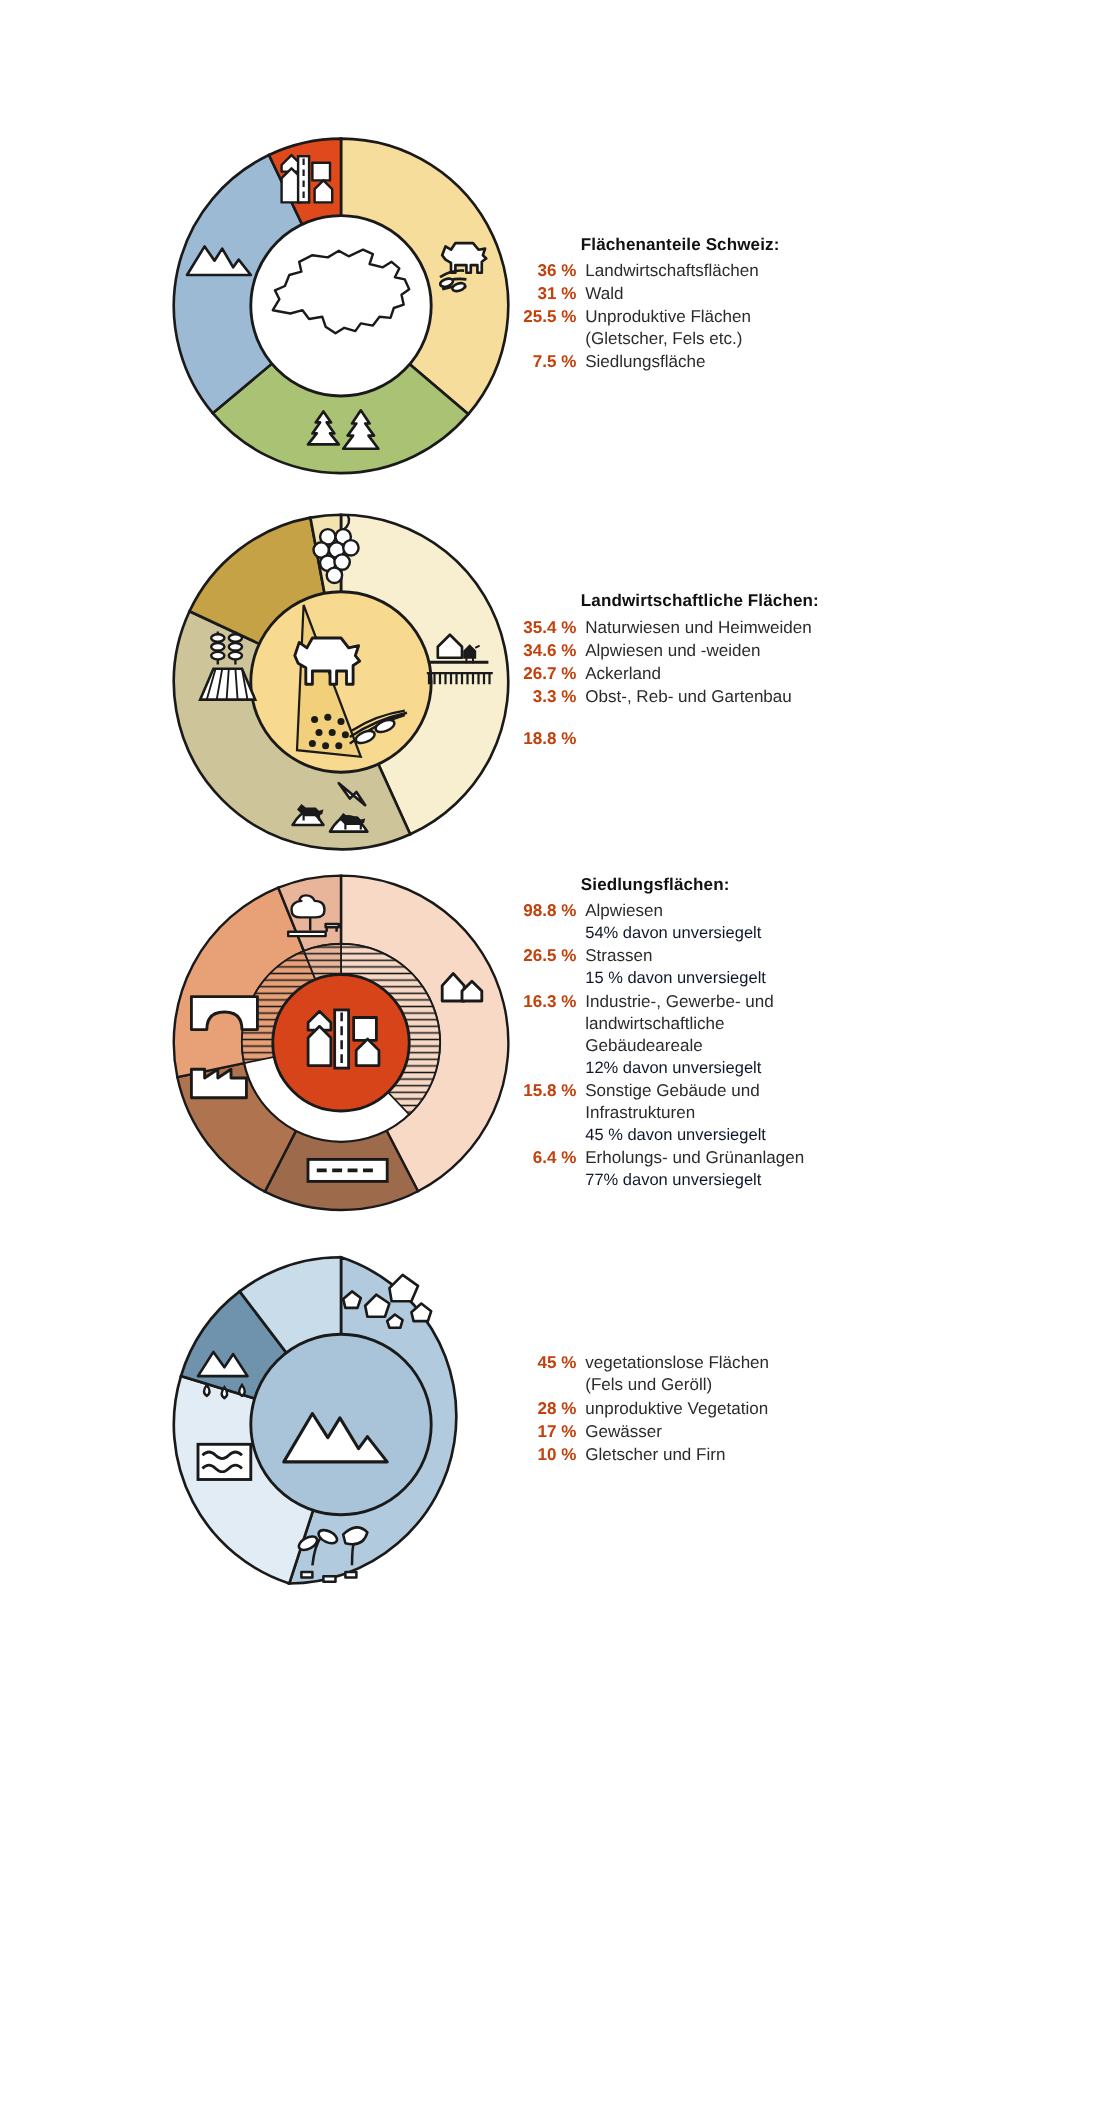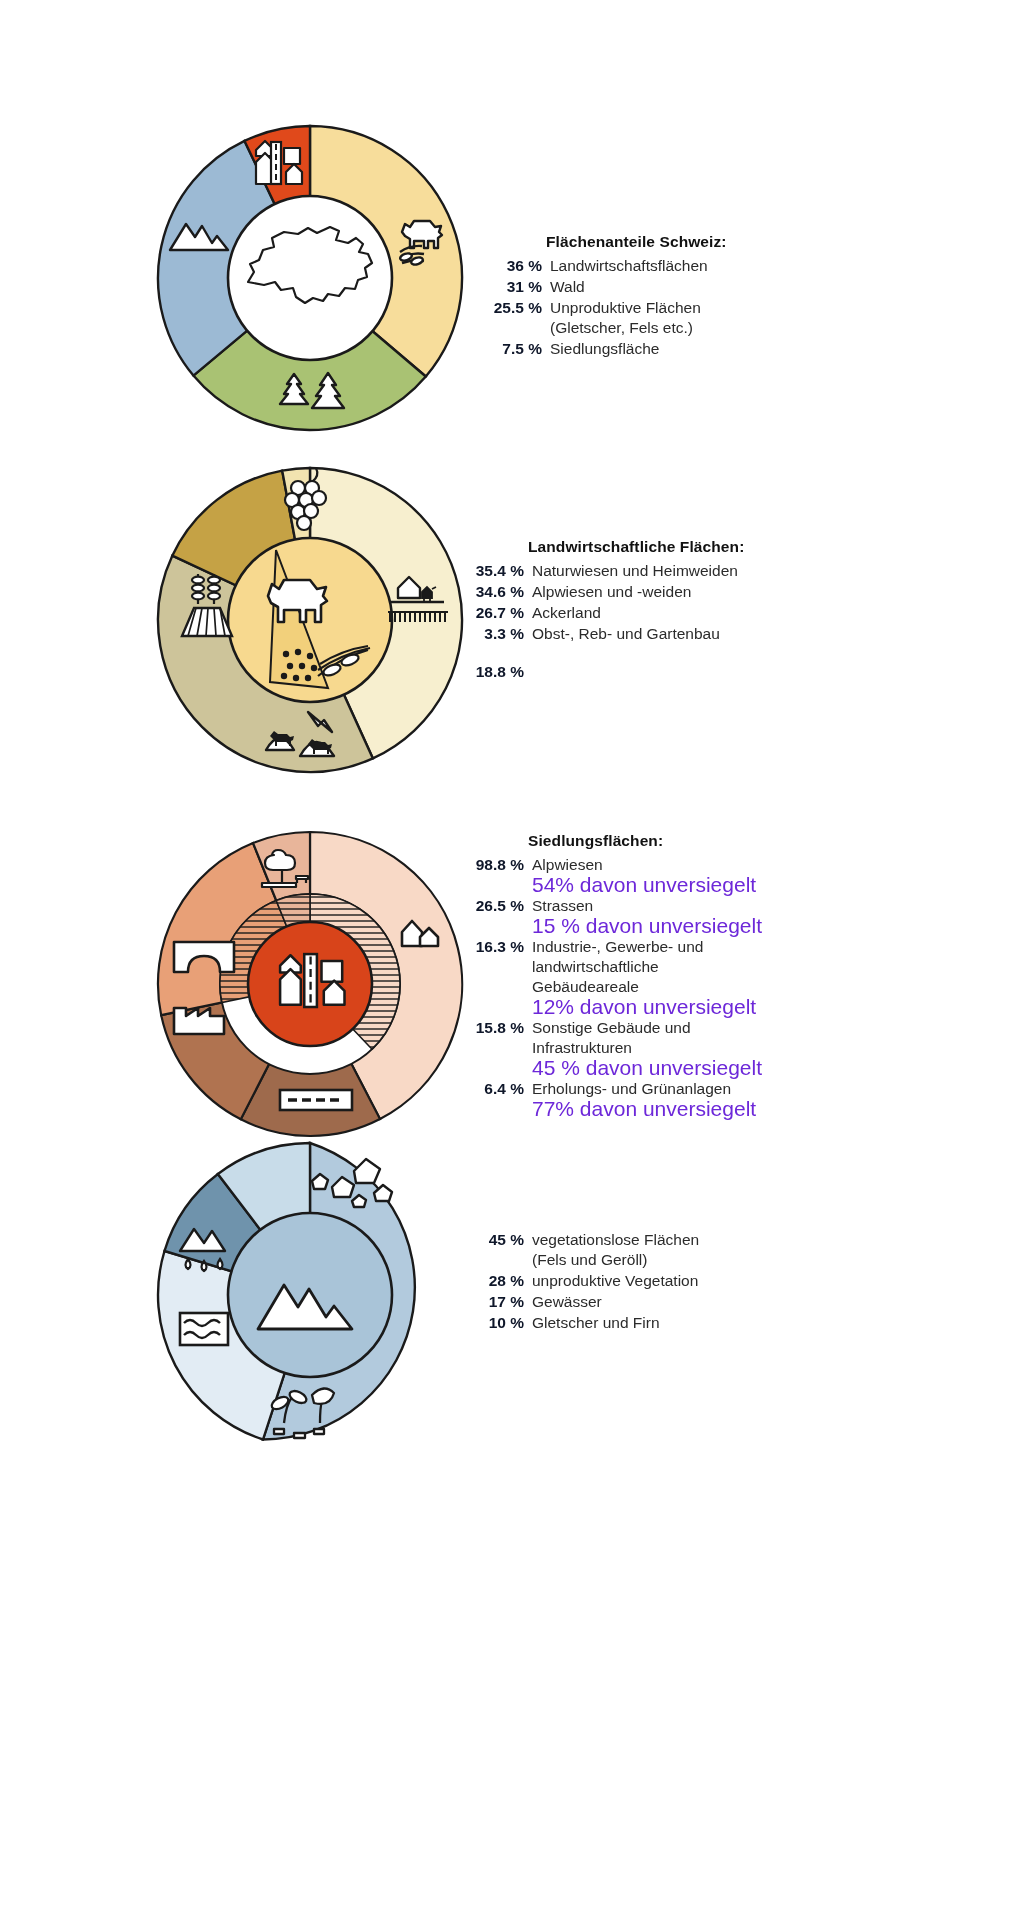--- a/index.html
+++ b/index.html
@@ -14,24 +14,24 @@
 
   .legend{position:absolute;left:462px;top:0;width:500px;}
   .legend-title{
     font-weight:bold;font-size:15.5px;letter-spacing:.1px;
     margin-left:66px;margin-bottom:5px;color:#111;
   }
   .lrow{display:flex;align-items:baseline;margin-bottom:1px;}
   .lpct{
     width:62px;min-width:62px;text-align:right;
     font-weight:bold;font-size:15.5px;padding-right:8px;
-    white-space:nowrap;color:#0f172a;
+    white-space:nowrap;color:#c2410c;
   }
   .llabel{font-size:15.5px;line-height:20px;color:#2b2b2b;}
-  .lsub{font-size:21px;line-height:20px;color:#6d28d9;}
+  .lsub{font-size:15px;line-height:20px;color:#0f172a;}
   .gap{height:18px;}
 </style>
 </head>
 <body>
 
 <div class="block" style="top:118px;height:330px;">
   <div class="chart-wrap">
     <svg width="320" height="320" viewBox="0 0 320 320">
       <g transform="translate(160,160)">
 
@@ -68,21 +68,21 @@
             <path d="M14,-18 l16,0 l0,16 l-16,0 z"></path>
             <path d="M16,6 l8,-8 l8,8 l0,12 l-16,0 z"></path>
           </g>
           <rect x="1" y="-24" width="10" height="42" fill="#ffffff" stroke="#1a1a1a" stroke-width="2.2"></rect>
           <path d="M6,-22 l0,6 M6,-12 l0,6 M6,-2 l0,6 M6,8 l0,6" stroke="#1a1a1a" stroke-width="2" fill="none"></path>
         </g>
       </g>
     </svg>
   </div>
 
-  <div class="legend" style="top:115px;padding-left:18px;">
+  <div class="legend" style="top:96px;">
     <div class="legend-title">Flächenanteile Schweiz:</div>
     <div class="lrow">
       <div class="lpct">36 %</div>
       <div class="llabel">
           <div>Landwirtschaftsflächen</div>
         </div>
     </div>
     <div class="lrow">
       <div class="lpct">31 %</div>
       <div class="llabel">
@@ -216,21 +216,21 @@
           <div>Obst-, Reb- und Gartenbau</div>
         </div>
     </div>
     <div class="gap"></div>
     <div class="lrow">
       <div class="lpct">18.8 %</div>
     </div>
   </div>
 </div>
 
-<div class="block" style="top:824px;height:340px;text-decoration:underline;">
+<div class="block" style="top:788px;height:340px;text-decoration:underline;">
   <div class="chart-wrap">
     <svg width="320" height="320" viewBox="0 0 320 320">
       <g transform="translate(160,160)">
 
         <path d="M0,-152 A152,152 0 0,1 70.0,135.0 L0,0 Z" fill="#f8d9c6" stroke="#1a1a1a" stroke-width="2.2"></path>
 
         <path d="M70.0,135.0 A152,152 0 0,1 -69.2,135.3 L0,0 Z" fill="#9e6a4c" stroke="#1a1a1a" stroke-width="2.2"></path>
 
         <path d="M-69.2,135.3 A152,152 0 0,1 -148.8,31.2 L0,0 Z" fill="#b07350" stroke="#1a1a1a" stroke-width="2.2"></path>
 

